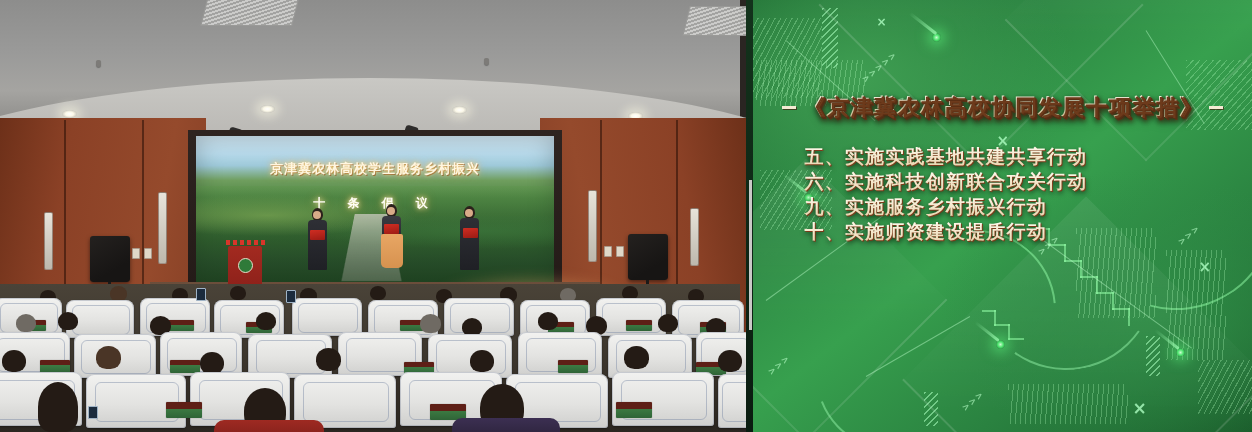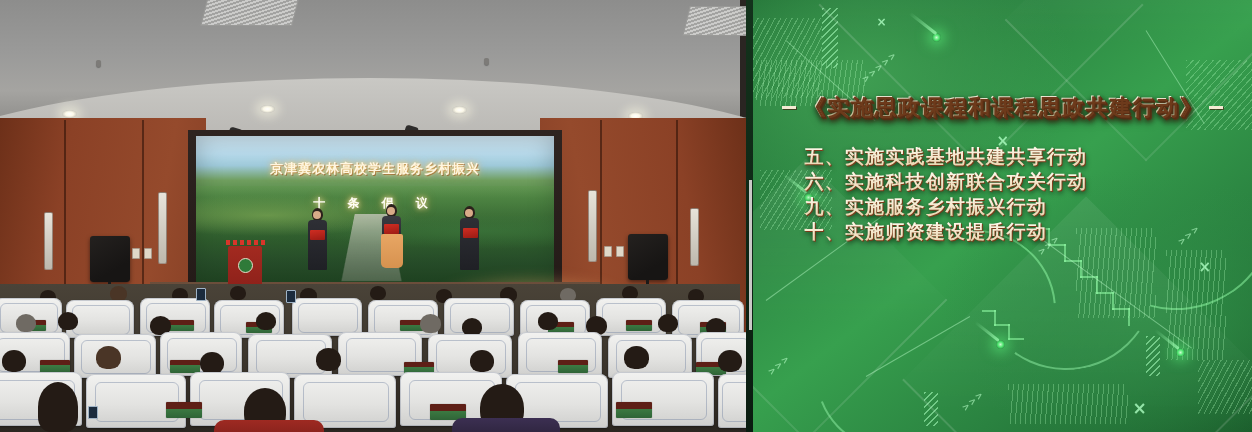--- a/index.html
+++ b/index.html
@@ -539,21 +539,21 @@
 
     <div class="xmark" style="left:250px;top:134px;">×</div>
     <div class="xmark" style="left:452px;top:260px;">×</div>
     <div class="xmark" style="left:386px;top:400px;font-size:17px;">×</div>
     <div class="xmark" style="left:130px;top:16px;font-size:12px;">×</div>
 
     <div class="panel-content">
 
       <div class="title-row">
         <span class="dash"></span>
-        <span class="title">《实施思政课程和课程思政共建行动》</span>
+        <span class="title">《京津冀农林高校协同发展十项举措》</span>
         <span class="dash"></span>
       </div>
 
       <div class="list">
         <div class="item">五、实施实践基地共建共享行动</div>
         <div class="item">六、实施科技创新联合攻关行动</div>
         <div class="item">九、实施服务乡村振兴行动</div>
         <div class="item">十、实施师资建设提质行动</div>
       </div>
 

